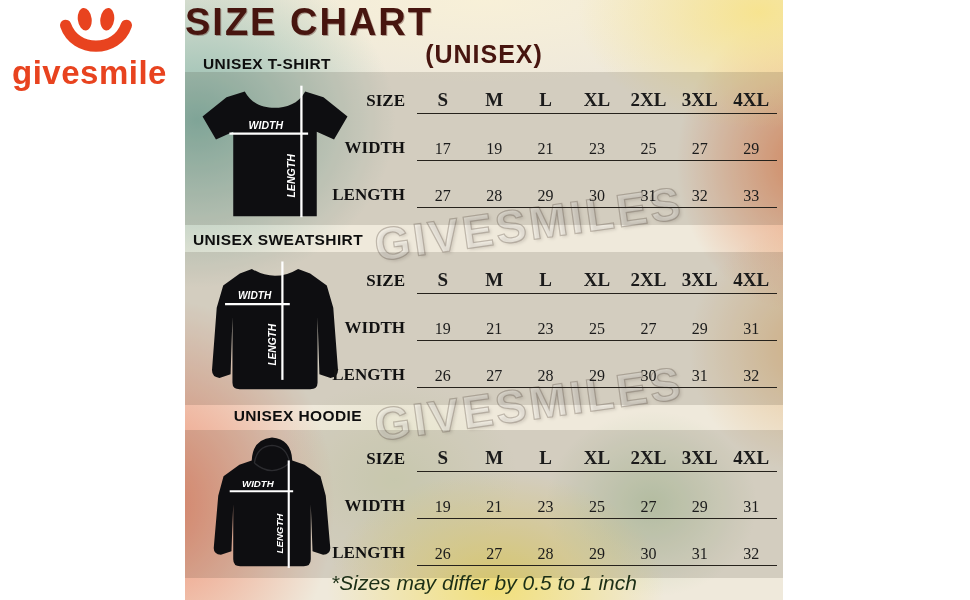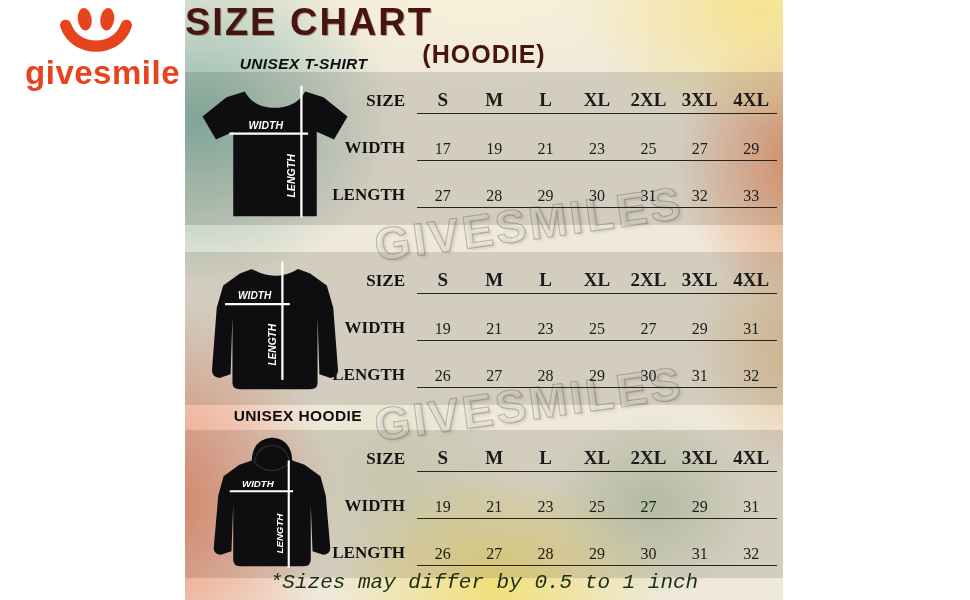--- a/index.html
+++ b/index.html
@@ -2,21 +2,21 @@
 <html><head>
 <meta charset="utf-8">
 <style>
   html,body{margin:0;padding:0;background:#fff;}
   .canvas{position:relative;width:970px;height:600px;background:#ffffff;overflow:hidden;
           font-family:"Liberation Sans",sans-serif;}
 
   
   .logo{position:absolute;left:8px;top:6px;width:172px;height:92px;}
   .smiley{position:absolute;left:42px;top:2px;width:92px;height:52px;}
-  .brand{position:absolute;left:4px;top:48px;width:168px;text-align:right;
+  .brand{position:absolute;left:4px;top:48px;width:168px;text-align:left;
          font-size:33px;font-weight:bold;letter-spacing:.5px;color:#e8431f;}
 
   
   .stage{position:absolute;left:185px;top:0;width:598px;height:600px;
     background:
       radial-gradient(ellipse 320px 270px at 2% 20%, rgba(125,178,165,.85), rgba(125,178,165,0) 62%),
       radial-gradient(ellipse 280px 180px at 96% 2%, rgba(247,227,140,.95), rgba(247,227,140,0) 65%),
       radial-gradient(ellipse 420px 120px at 50% 0%, rgba(250,242,215,.8), rgba(250,242,215,0) 70%),
       radial-gradient(ellipse 200px 240px at 103% 27%, rgba(236,148,103,.9), rgba(236,148,103,0) 62%),
       radial-gradient(ellipse 190px 200px at 104% 58%, rgba(228,168,95,.55), rgba(228,168,95,0) 62%),
@@ -26,21 +26,21 @@
       radial-gradient(ellipse 200px 160px at 35% 80%, rgba(200,215,160,.35), rgba(200,215,160,0) 62%),
       #efe9db;}
 
   .title{position:absolute;left:0;top:1px;width:100%;
          font-size:38px;font-weight:900;letter-spacing:2px;color:#47150f;
          text-shadow:1px 1px 0 rgba(71,21,15,.35);}
   .subtitle{position:absolute;left:0;top:40px;width:100%;text-align:center;
             font-size:25px;font-weight:900;letter-spacing:1px;color:#47150f;}
 
   .sec-heading{position:absolute;font-size:15.5px;font-weight:bold;letter-spacing:.4px;color:#0e0e0e;}
-  .h1{top:55px;left:36px;width:165px;text-align:center;font-style:italic;}
+  .h1{top:55px;left:18px;width:165px;text-align:left;}
   .h2{top:231px;left:2px;width:182px;text-align:center;}
   .h3{top:407px;left:12px;width:165px;text-align:right;}
 
   .panel{position:absolute;left:0;width:598px;background:rgba(45,38,22,.14);}
   .p1{top:72px;height:153px;}
   .p2{top:252px;height:153px;}
   .p3{top:430px;height:148px;}
 
   .garment{position:absolute;}
   .g1{left:4px;top:78px;width:172px;height:144px;}
@@ -60,21 +60,21 @@
   .num .cells span{font-size:16px;font-weight:400;}
 
   
   .watermark{position:absolute;left:188px;width:380px;font-size:46px;font-weight:bold;
              letter-spacing:3px;transform:rotate(-8deg);color:rgba(255,255,255,.28);
              -webkit-text-stroke:1.2px rgba(125,113,100,.42);
              text-shadow:2px 2px 3px rgba(120,110,100,.22);pointer-events:none;}
   .wm1{top:192px;} .wm2{top:372px;}
 
   .footnote{position:absolute;left:0;top:571px;width:100%;text-align:center;
-            font-family:Liberation Mono, monospace;font-style:italic;
+            font-family:Liberation Sans, sans-serif;font-style:italic;
             font-size:21px;color:#1c2f16;}
 
   .mline{stroke:#ffffff;stroke-width:2.4;}
   .mtext{fill:#ffffff;font-size:11px;font-weight:bold;font-style:italic;
          font-family:"Liberation Sans",sans-serif;}
   .gfill{fill:#0e0e11;}
 </style>
 </head>
 <body>
 
@@ -85,21 +85,21 @@
       <ellipse cx="37" cy="13" rx="8" ry="13" fill="#e8431f" transform="rotate(-7 37 13)"></ellipse>
       <ellipse cx="63" cy="13" rx="8" ry="13" fill="#e8431f" transform="rotate(7 63 13)"></ellipse>
       <path d="M15,20 C26,52 74,52 85,20" fill="none" stroke="#e8431f" stroke-width="13" stroke-linecap="round"></path>
     </svg>
     <div class="brand">givesmile</div>
   </div>
 
   <div class="stage">
 
     <div class="title">SIZE CHART</div>
-    <div class="subtitle">(HOODIE)</div>
+    <div class="subtitle">(UNISEX)</div>
 
     <div class="watermark wm1">GIVESMILES</div>
     <div class="watermark wm2">GIVESMILES</div>
 
     <div class="sec-heading h1">UNISEX T-SHIRT</div>
     <div class="panel p1"></div>
 
     <svg class="garment g1" viewBox="0 0 175 150">
       <path class="gfill" d="M56,14 L37,20 L12,40 L26,64 L44,56 L44,144 L131,144 L131,56 L149,64 L163,40 L138,20 L119,14 C112,27 99,31 87,31 C75,31 63,27 56,14 Z"></path>
       <line class="mline" x1="40" y1="58" x2="122" y2="58"></line>
@@ -140,20 +140,21 @@
           <span>28</span>
           <span>29</span>
           <span>30</span>
           <span>31</span>
           <span>32</span>
           <span>33</span>
         </div>
       </div>
     </div>
 
+    <div class="sec-heading h2">UNISEX SWEATSHIRT</div>
     <div class="panel p2"></div>
 
     <svg class="garment g2" viewBox="0 0 160 150">
       <path class="gfill" d="M55,10 Q80,25 105,10 L118,15 L136,28 L143,52 L148,118 Q149,127 140,128 L128,124 L126,62 L126,133 Q126,140 118,140 L42,140 Q34,140 34,133 L34,62 L32,124 L20,128 Q11,127 12,118 L17,52 L24,28 L42,15 Z"></path>
       <line class="mline" x1="26" y1="48" x2="96" y2="48"></line>
       <line class="mline" x1="88" y1="2" x2="88" y2="130"></line>
       <text class="mtext" x="58" y="43" text-anchor="middle">WIDTH</text>
       <text class="mtext" x="81" y="92" text-anchor="middle" transform="rotate(-90 81 92)">LENGTH</text>
     </svg>
 

